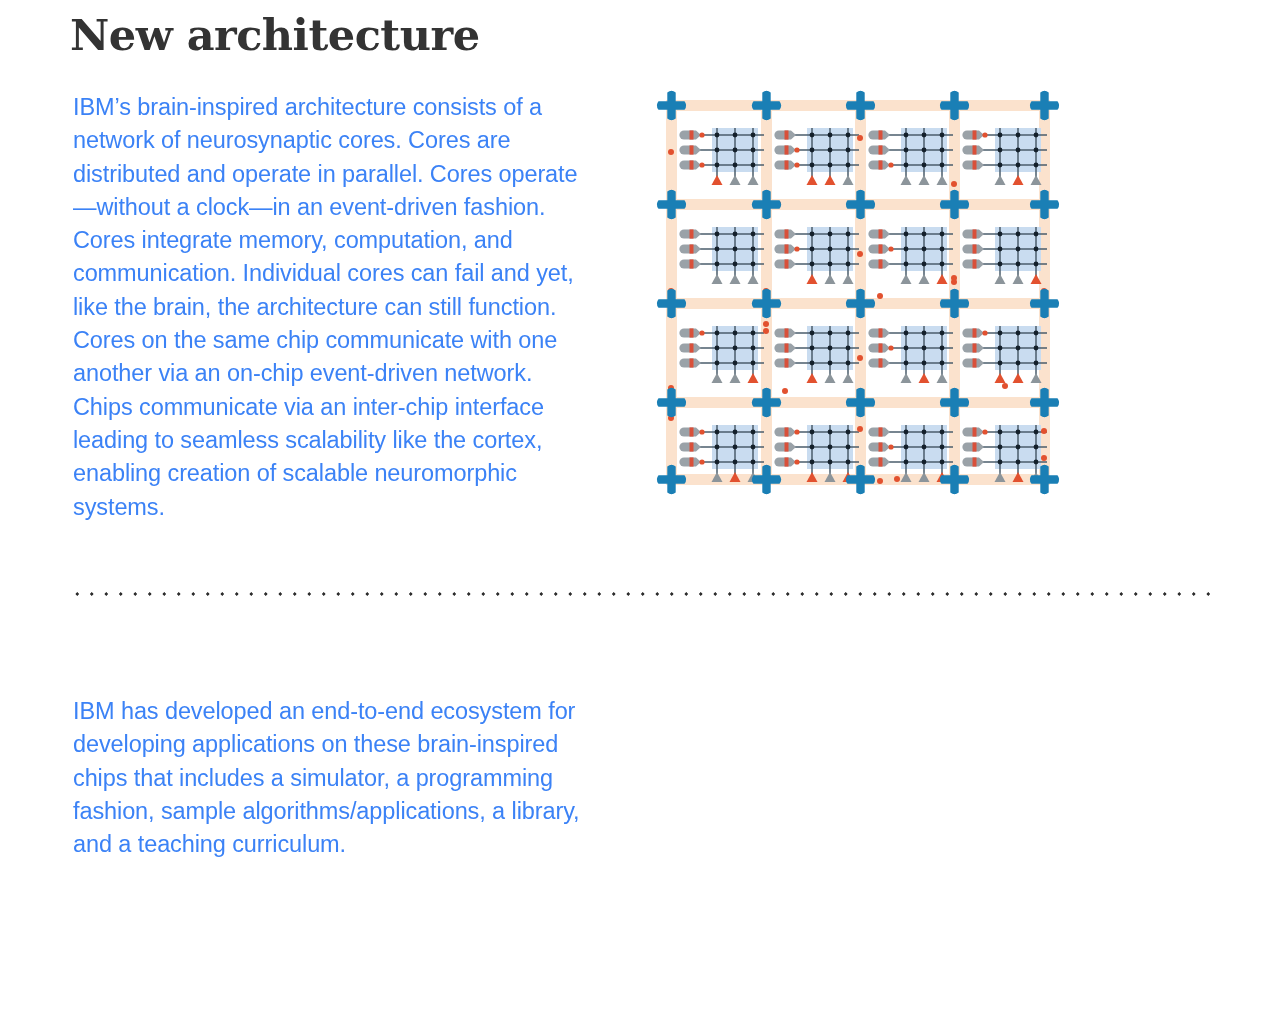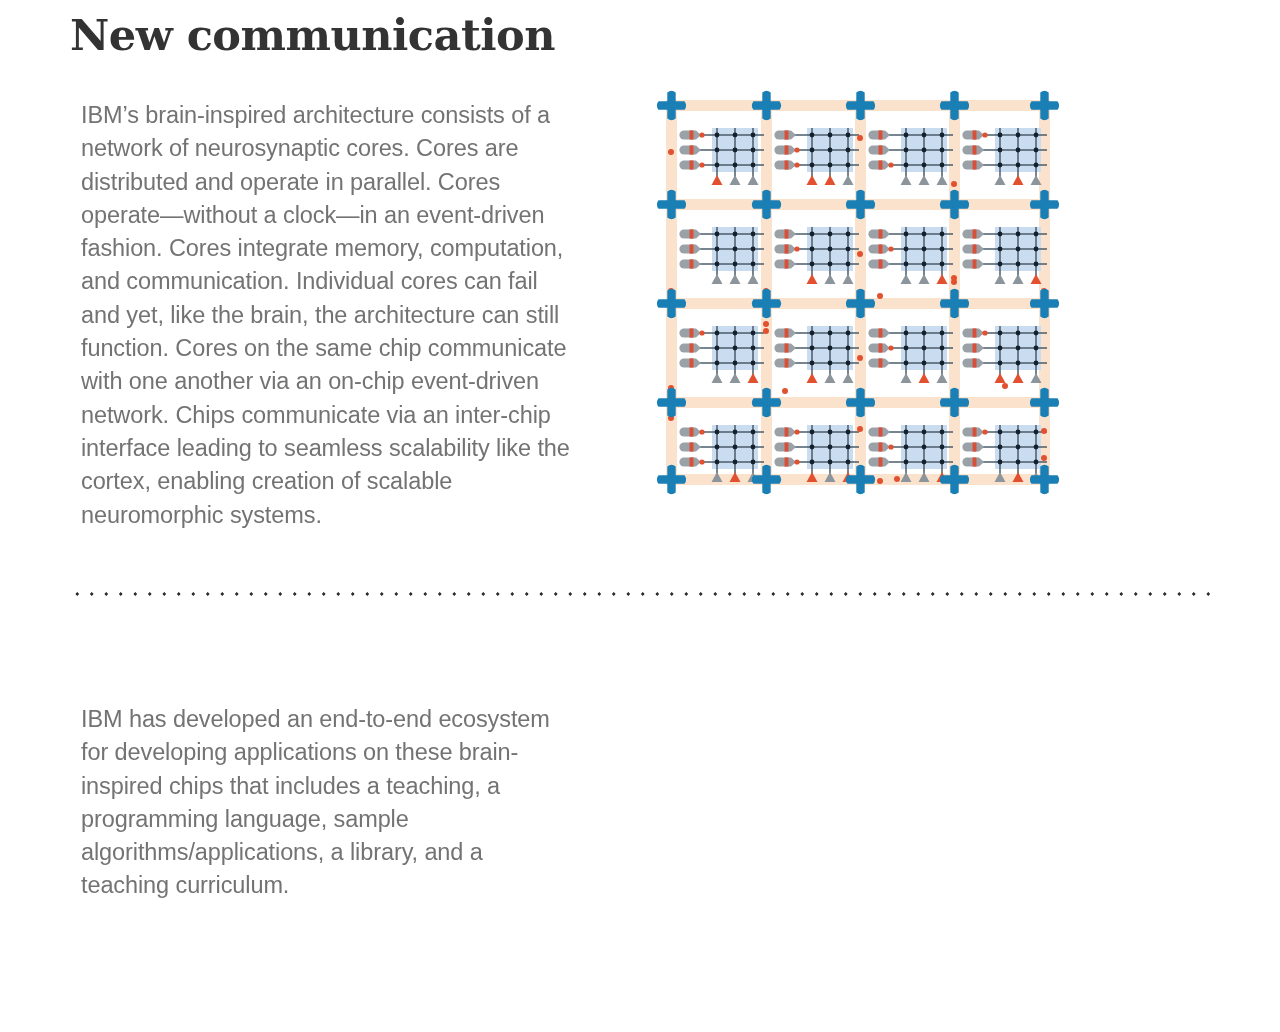--- a/index.html
+++ b/index.html
@@ -37,25 +37,25 @@
     font-size: 43px;
     line-height: 1.0;
     letter-spacing: -0.5px;
     color: #333333;
     white-space: nowrap;
   }
   #arch-heading { position: absolute; left: 70px; top: 14px; }
   #eco-heading  { position: absolute; left: 70px; top: 25px; }
 
   p.body-copy {
-    margin: 11px;
+    margin: 3px;
     font-size: 23.5px;
     line-height: 33.3px;
     font-weight: 400;
-    color: #737373;
+    color: #3b82f6;
     letter-spacing: -0.1px;
   }
   #arch-copy { top: 88px; }
   #eco-copy  { top: 92px; }
 
   
   #divider {
     position: absolute;
     left: 70px;
     top: 592px;
@@ -75,21 +75,21 @@
     width: 420px;
     height: 412px;
   }
   #arch-figure svg, #eco-figure svg { display: block; width: 100%; height: 100%; }
 </style>
 </head>
 <body>
 
 <div class="section" id="section-architecture">
 
-  <h1 class="heading" id="arch-heading">New communication</h1>
+  <h1 class="heading" id="arch-heading">New architecture</h1>
 
   <div class="text-col" id="arch-copy">
     <p class="body-copy">IBM’s brain-inspired architecture consists of a network of neurosynaptic cores. Cores are distributed and operate in parallel. Cores operate—without a clock—in an event-driven fashion. Cores integrate memory, computation, and communication. Individual cores can fail and yet, like the brain, the architecture can still function. Cores on the same chip communicate with one another via an on-chip event-driven network. Chips communicate via an inter-chip interface leading to seamless scalability like the cortex, enabling creation of scalable neuromorphic systems.</p>
   </div>
 
   <div id="arch-figure">
     <svg viewBox="0 0 420 412" xmlns="http://www.w3.org/2000/svg">
       <defs>
 
         <g id="core-tpl">
@@ -426,16 +426,16 @@
     </svg>
   </div>
 </div>
 
 <div id="divider"></div>
 
 <div class="section" id="section-ecosystem">
 
 
   <div class="text-col" id="eco-copy">
-    <p class="body-copy">IBM has developed an end-to-end ecosystem for developing applications on these brain-inspired chips that includes a teaching, a programming language, sample algorithms/applications, a library, and a teaching curriculum.</p>
+    <p class="body-copy">IBM has developed an end-to-end ecosystem for developing applications on these brain-inspired chips that includes a simulator, a programming fashion, sample algorithms/applications, a library, and a teaching curriculum.</p>
   </div>
 
 </div>
 
 </body></html>

